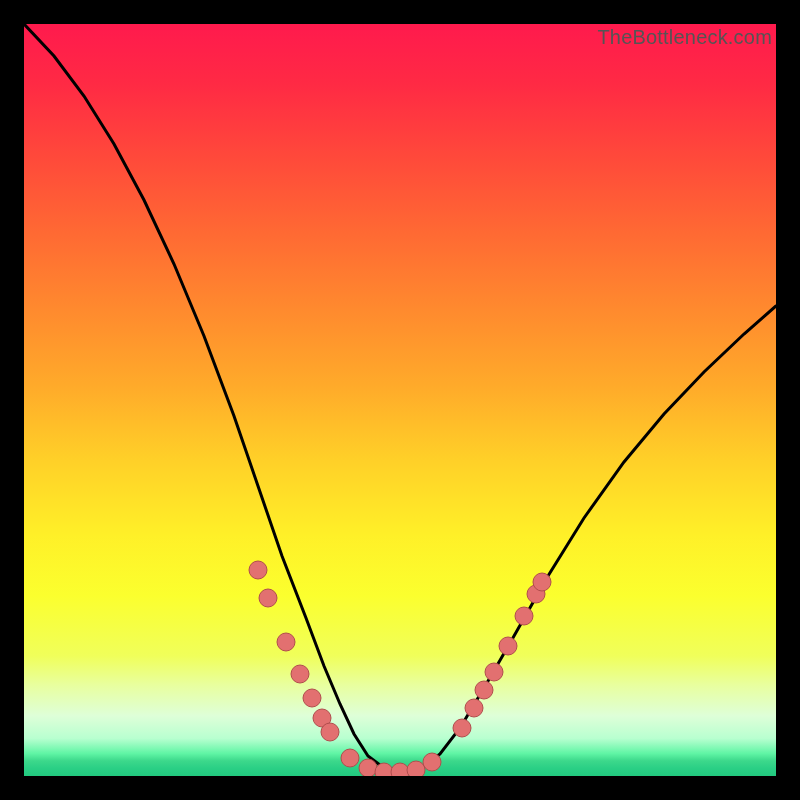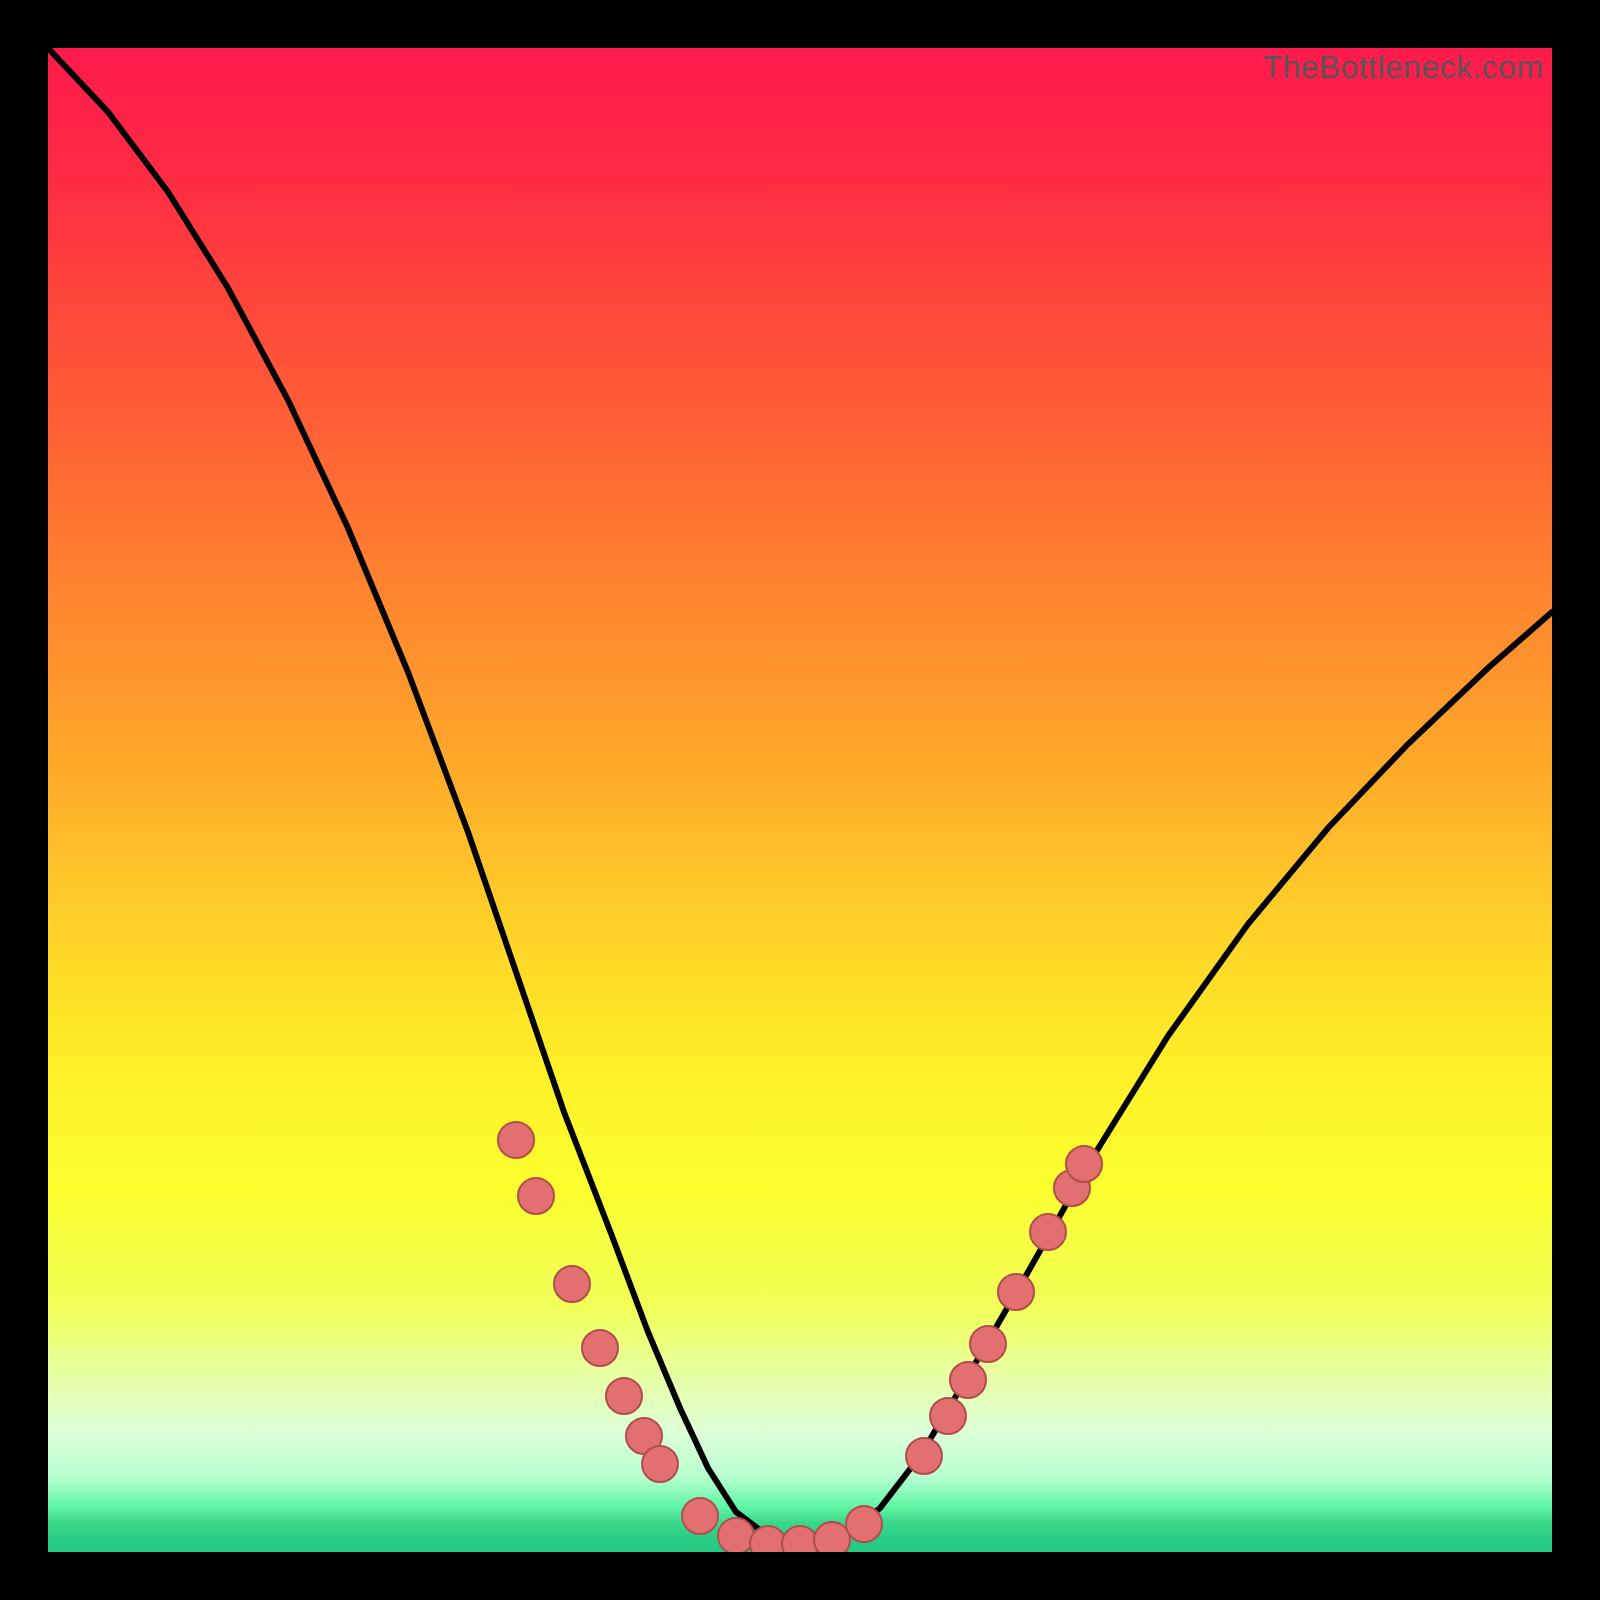--- a/index.html
+++ b/index.html
@@ -42,21 +42,21 @@
       #3cd88b 98%,
       #2acf85 99%,
       #22c97f 100%
     );
   }
   .watermark {
     position: absolute;
     top: 2px;
     right: 4px;
     font-family: Arial, Helvetica, sans-serif;
-    font-size: 16px;
+    font-size: 20px;
     color: #555;
     letter-spacing: 0.2px;
     user-select: none;
   }
   svg.curve {
     position: absolute;
     left: 0;
     top: 0;
     width: 752px;
     height: 752px;

